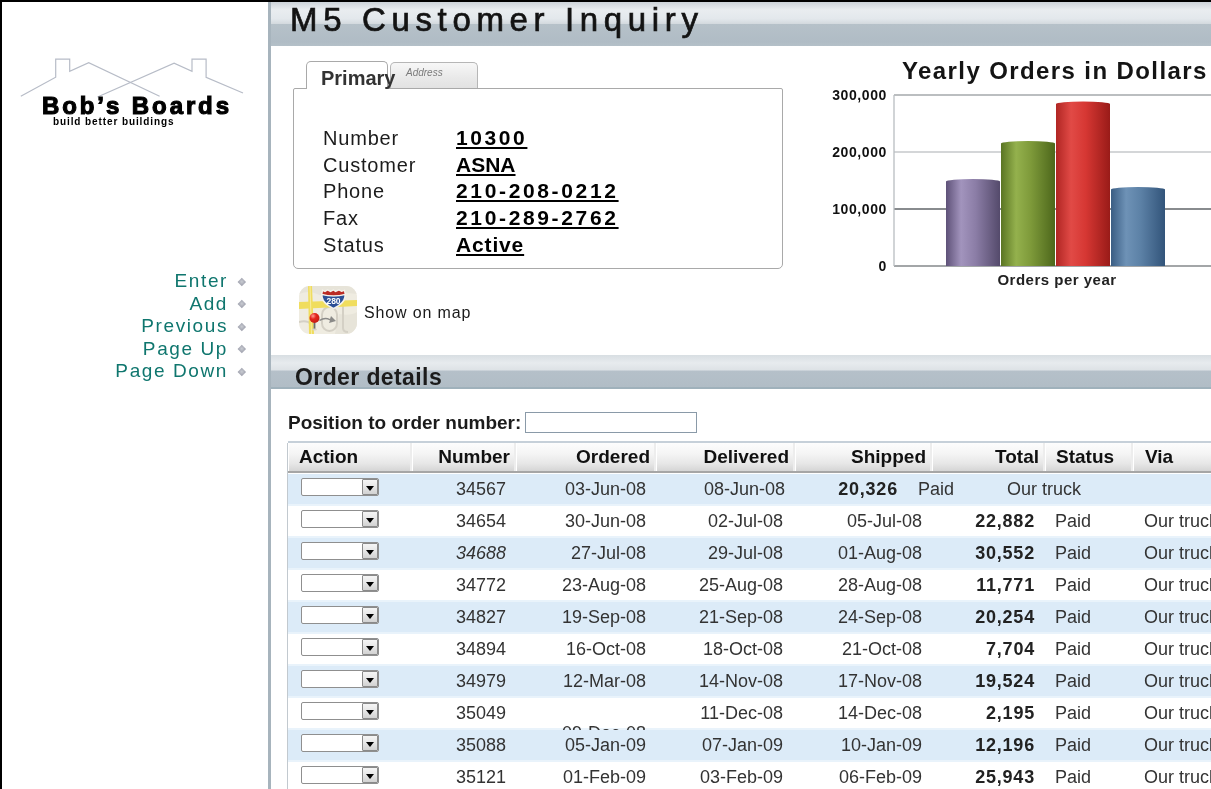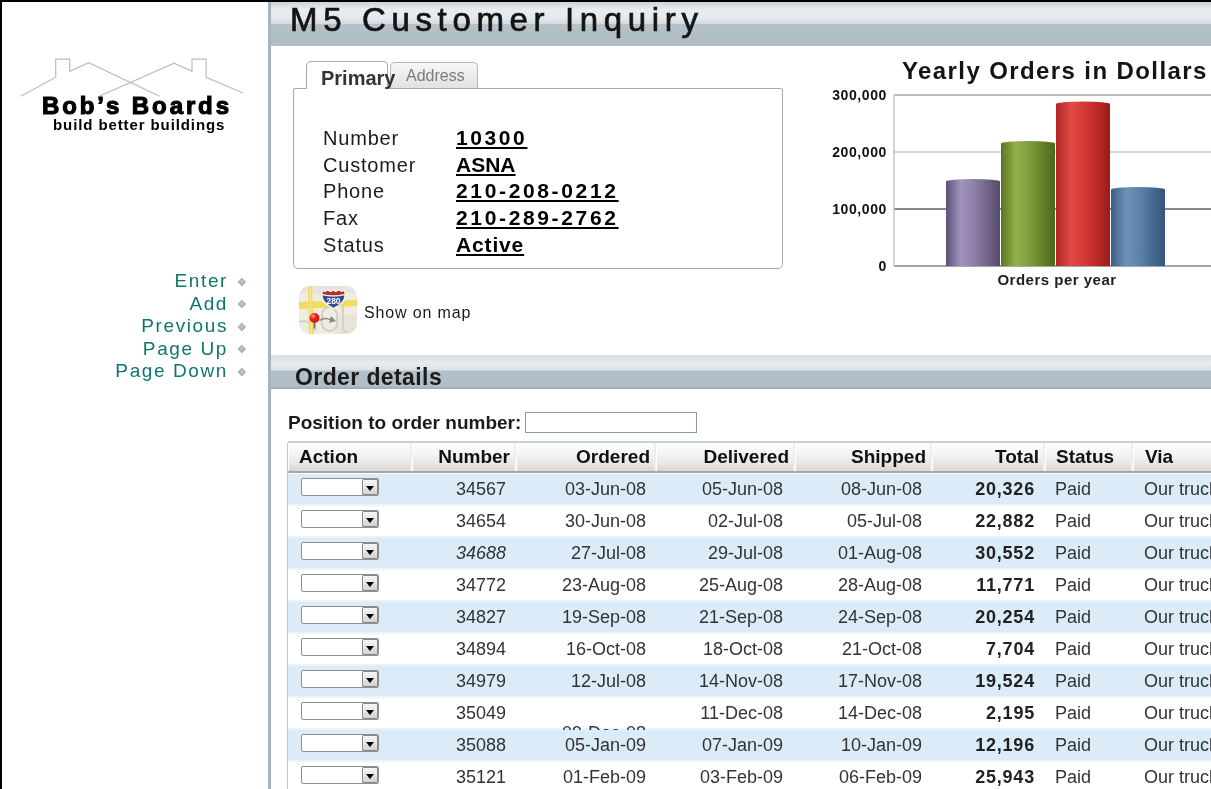--- a/index.html
+++ b/index.html
@@ -59,21 +59,21 @@
 <body>
 <div id="page">
 
   <svg style="position:absolute;left:0px;top:40px;" width="260" height="100" viewBox="0 0 260 100">
     <g fill="none" stroke="#b7bcc7" stroke-width="1.2">
       <polyline points="20.8,56.2 55.7,37.2 55.7,19.2 69.7,19.2 69.7,31.4 88.7,22.7 159.6,56.2"></polyline>
       <polyline points="97.5,57 174.1,23.1 192,31.4 192,19.2 206.1,19.2 206.1,37.4 243,53"></polyline>
     </g>
   </svg>
   <div class="t" style="left:42px;top:93.5px;font-size:24px;font-weight:bold;letter-spacing:2.9px;color:#000;-webkit-text-stroke:1.1px #000;">Bob’s Boards</div>
-  <div class="t" style="left:53px;top:117px;font-size:15px;font-weight:bold;letter-spacing:0.9px;color:#000;">build better buildings</div>
+  <div class="t" style="left:53px;top:117px;font-size:10px;font-weight:bold;letter-spacing:0.9px;color:#000;">build better buildings</div>
 
   <div class="mi" style="top:271px;">Enter</div>
   <div class="mi" style="top:293.5px;">Add</div>
   <div class="mi" style="top:316px;">Previous</div>
   <div class="mi" style="top:338.5px;">Page Up</div>
   <div class="mi" style="top:360.5px;">Page Down</div>
   <div class="dia" style="left:238.5px;top:278.8px;"></div>
   <div class="dia" style="left:238.5px;top:301.2px;"></div>
   <div class="dia" style="left:238.5px;top:323.7px;"></div>
   <div class="dia" style="left:238.5px;top:346.2px;"></div>
@@ -82,21 +82,21 @@
   <div id="topline"></div>
   <div id="leftline"></div>
   <div id="divider"></div>
   <div id="titlebar"></div>
   <div class="t" id="title">M5 Customer Inquiry</div>
 
   <div id="panel"></div>
   <div id="tab1"></div>
   <div id="tab2"></div>
   <div class="t" style="left:321px;top:68px;font-size:20px;font-weight:bold;color:#333;z-index:4;">Primary</div>
-  <div class="t" style="left:406px;top:68px;font-size:16px;color:#7a7a7a;z-index:4;">Address</div>
+  <div class="t" style="left:406px;top:68px;font-size:10px;color:#7a7a7a;z-index:4;font-style:italic;">Address</div>
 
   <div class="flab" style="top:128px;">Number</div>
   <div class="flab" style="top:154.7px;">Customer</div>
   <div class="flab" style="top:181.3px;">Phone</div>
   <div class="flab" style="top:208px;">Fax</div>
   <div class="flab" style="top:234.7px;">Status</div>
   <div class="fval" style="top:127px;letter-spacing:2.6px;">10300</div>
   <div class="fval" style="top:153.7px;">ASNA</div>
   <div class="fval" style="top:180.3px;letter-spacing:2.65px;">210-208-0212</div>
   <div class="fval" style="top:207px;letter-spacing:2.65px;">210-289-2762</div>
@@ -212,21 +212,20 @@
     <div class="hc" style="width:165px;padding-left:11px;">Via</div>
   </div>
   <div class="row" style="top:474px;background:#dcebf8;border-bottom:2px solid #e9f3fb;box-sizing:content-box;">
     <div class="rc" style="width:124px;position:relative;">
         <div class="sel">
           <div class="selbtn"></div>
         </div>
       </div>
     <div class="rc num" style="width:104px;">34567</div>
     <div class="rc num" style="width:140px;">03-Jun-08</div>
-    <div class="rc num" style="width:137px;">05-Jun-08</div>
     <div class="rc num" style="width:139px;">08-Jun-08</div>
     <div class="rc num tot" style="width:113px;text-align:right;">20,326</div>
     <div class="rc" style="width:88px;padding-left:10px;">Paid</div>
     <div class="rc" style="width:165px;padding-left:11px;">Our truck</div>
   </div>
   <div class="row" style="top:506px;background:#ffffff;border-bottom:2px solid #e9f3fb;box-sizing:content-box;">
     <div class="rc" style="width:124px;position:relative;">
         <div class="sel">
           <div class="selbtn"></div>
         </div>
@@ -295,21 +294,21 @@
     <div class="rc" style="width:88px;padding-left:10px;">Paid</div>
     <div class="rc" style="width:165px;padding-left:11px;">Our truck</div>
   </div>
   <div class="row" style="top:666px;background:#dcebf8;border-bottom:2px solid #e9f3fb;box-sizing:content-box;">
     <div class="rc" style="width:124px;position:relative;">
         <div class="sel">
           <div class="selbtn"></div>
         </div>
       </div>
     <div class="rc num" style="width:104px;">34979</div>
-    <div class="rc num" style="width:140px;">12-Jul-08</div>
+    <div class="rc num" style="width:140px;">12-Mar-08</div>
     <div class="rc num" style="width:137px;">14-Nov-08</div>
     <div class="rc num" style="width:139px;">17-Nov-08</div>
     <div class="rc num tot" style="width:113px;">19,524</div>
     <div class="rc" style="width:88px;padding-left:10px;">Paid</div>
     <div class="rc" style="width:165px;padding-left:11px;">Our truck</div>
   </div>
   <div class="row" style="top:698px;background:#ffffff;border-bottom:2px solid #e9f3fb;box-sizing:content-box;">
     <div class="rc" style="width:124px;position:relative;">
         <div class="sel">
           <div class="selbtn"></div>

